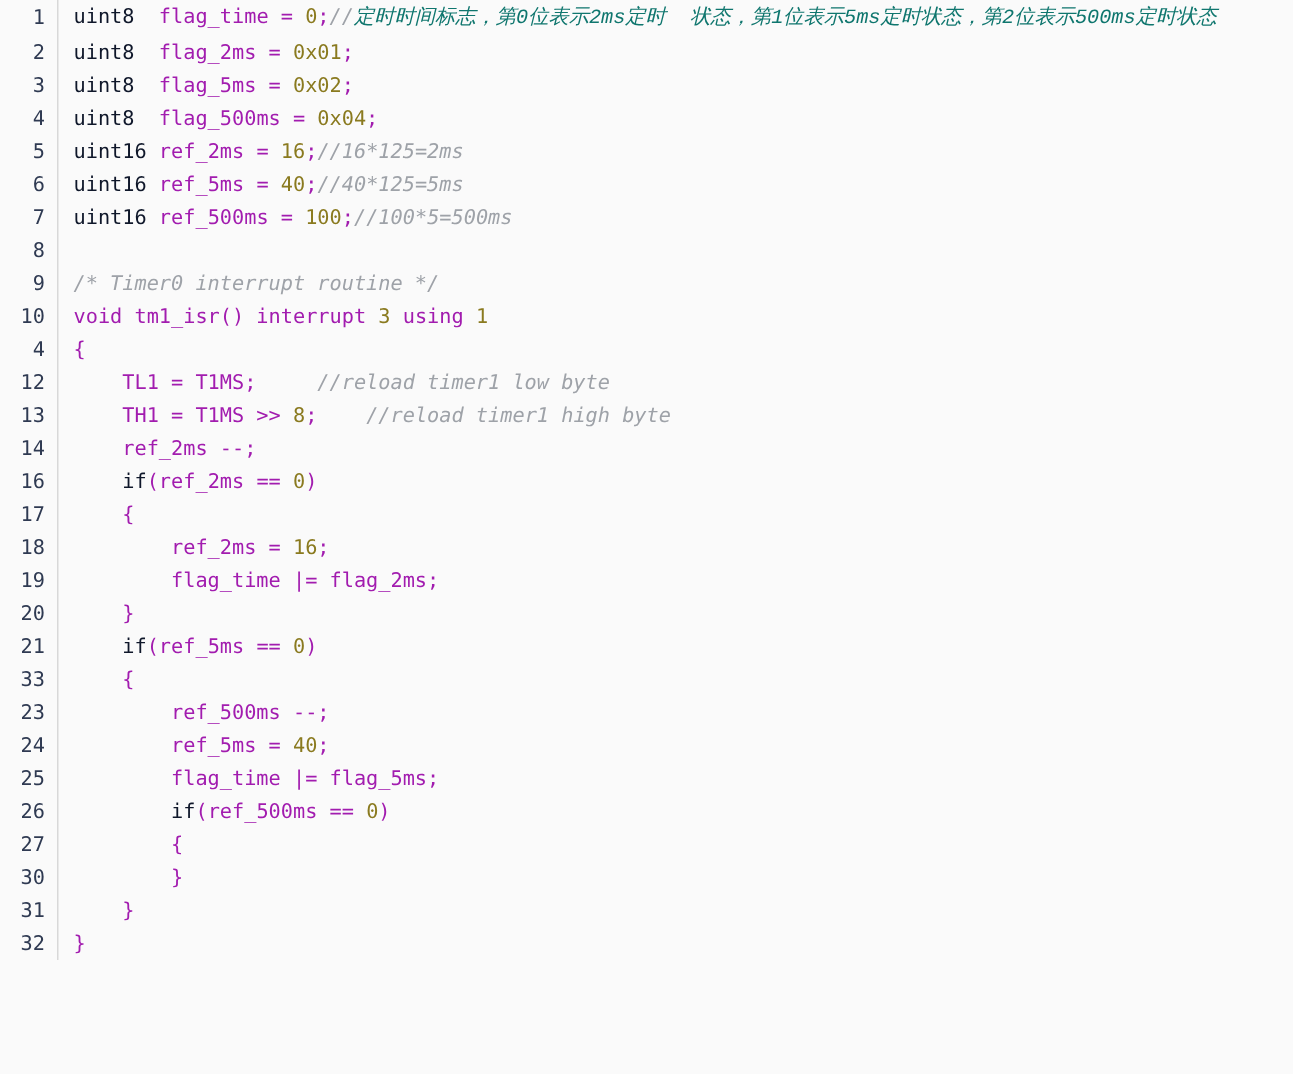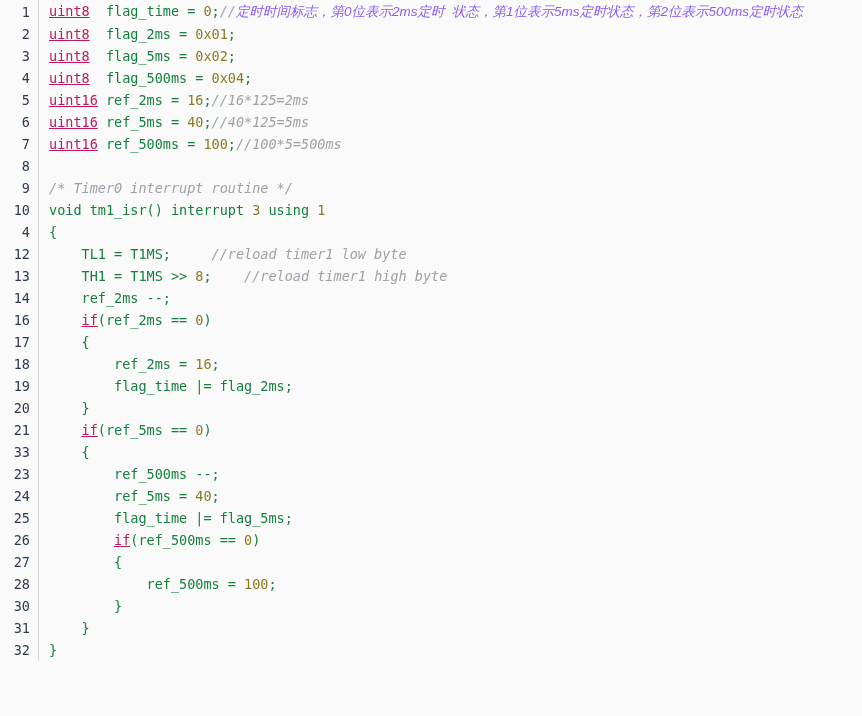--- a/index.html
+++ b/index.html
@@ -53,25 +53,25 @@
     vertical-align: middle;
     font-family: "DejaVu Sans Mono", "Liberation Mono", monospace;
     font-size: 13.5px;
     line-height: 22px;
     color: #24292e;
     white-space: pre;
     background: #fafafa;
   }
 
   
-  .tok-kw       { color: #be185d; text-decoration: underline; }
+  .tok-kw       { color: #0f172a; }
   .tok-num      { color: #8a7a1f; }
   .tok-comment  { color: #9ea2a8; font-style: italic; }
-  .tok-plain    { color: #15803d; }
-  .tok-cjk      { font-family: Liberation Sans, sans-serif; font-style: italic; color: #8b5cf6; margin-top: 38px; }
+  .tok-plain    { color: #a21caf; }
+  .tok-cjk      { font-family: Liberation Mono, monospace; font-style: italic; color: #0f766e; margin-top: 38px; }
 </style>
 </head>
 <body>
 
 <div id="code-viewer">
   <table class="code-table">
     <tbody>
         <tr class="code-row">
           <td class="gutter-cell">1</td>
           <td class="code-cell"><span class="tok-kw">uint8</span><span class="tok-plain">  flag_time = </span><span class="tok-num">0</span><span class="tok-plain">;</span><span class="tok-comment">//</span><span class="tok-cjk">定时时间标志，第0位表示2ms定时  状态，第1位表示5ms定时状态，第2位表示500ms定时状态</span></td>
@@ -170,24 +170,20 @@
         </tr>
         <tr class="code-row">
           <td class="gutter-cell">26</td>
           <td class="code-cell"><span class="tok-plain">        </span><span class="tok-kw">if</span><span class="tok-plain">(ref_500ms == </span><span class="tok-num">0</span><span class="tok-plain">)</span></td>
         </tr>
         <tr class="code-row">
           <td class="gutter-cell">27</td>
           <td class="code-cell"><span class="tok-plain">        {</span></td>
         </tr>
         <tr class="code-row">
-          <td class="gutter-cell">28</td>
-          <td class="code-cell"><span class="tok-plain">            ref_500ms = </span><span class="tok-num">100</span><span class="tok-plain">;</span></td>
-        </tr>
-        <tr class="code-row">
           <td class="gutter-cell">30</td>
           <td class="code-cell"><span class="tok-plain">        }</span></td>
         </tr>
         <tr class="code-row">
           <td class="gutter-cell">31</td>
           <td class="code-cell"><span class="tok-plain">    }</span></td>
         </tr>
         <tr class="code-row">
           <td class="gutter-cell">32</td>
           <td class="code-cell"><span class="tok-plain">}</span></td>

